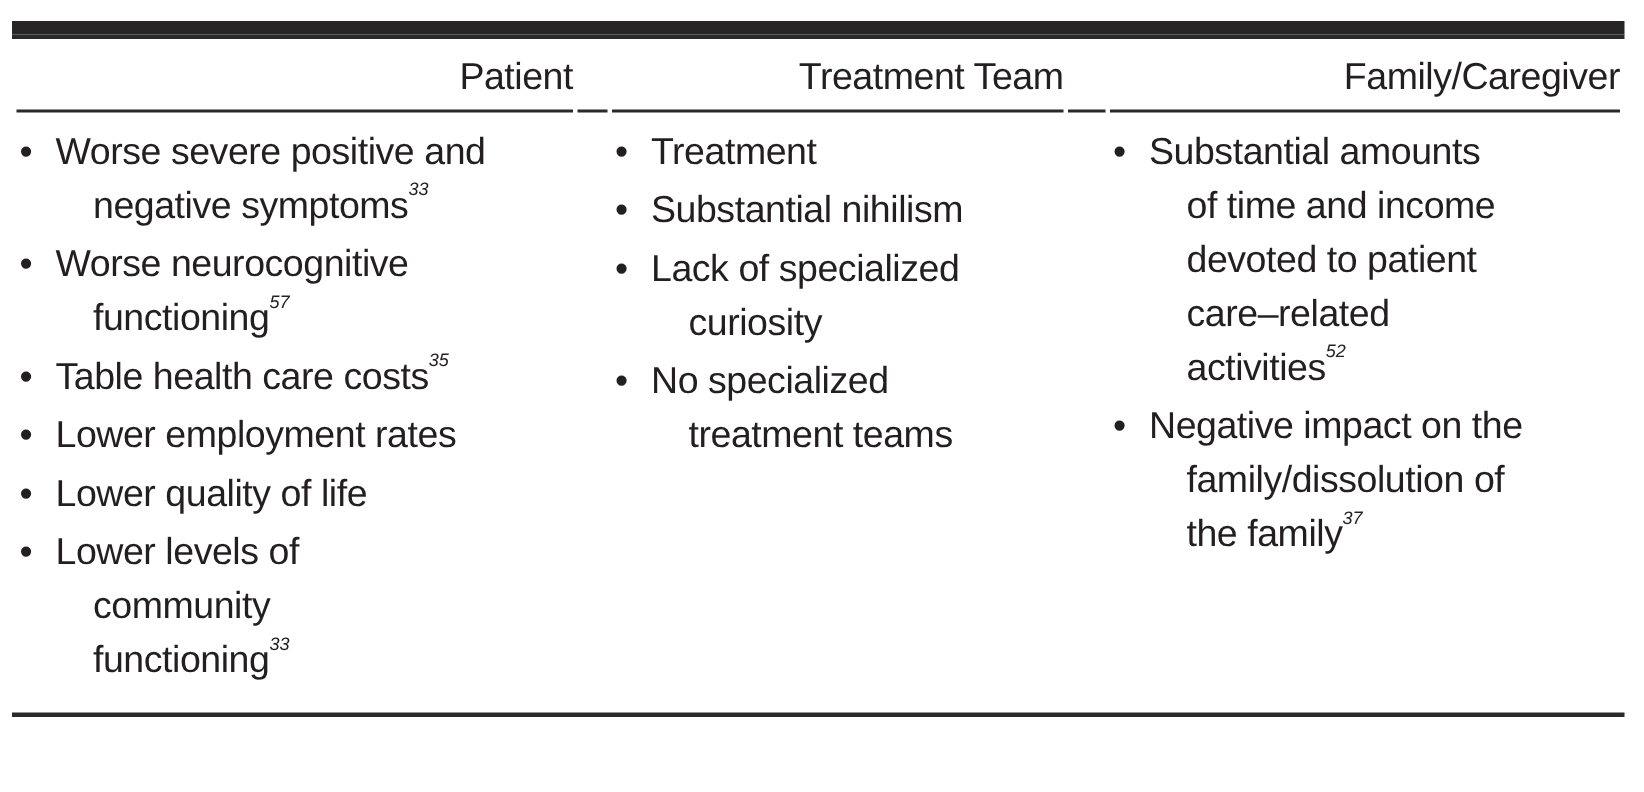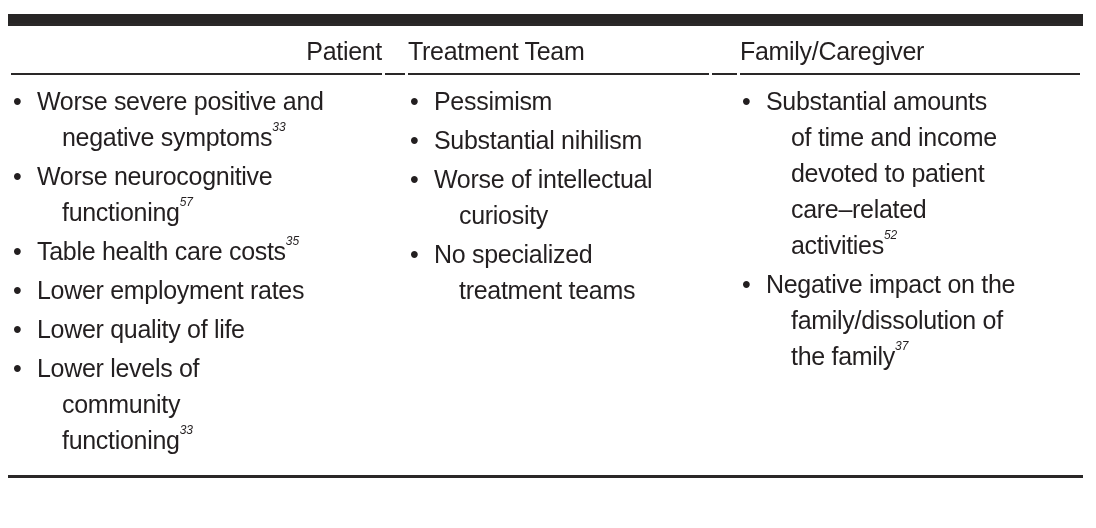--- a/index.html
+++ b/index.html
@@ -36,21 +36,21 @@
   table.burden {
     width: 100%;
     border-collapse: separate;
     border-spacing: 3px 0;
     table-layout: fixed;
   }
   table.burden th {
     font-weight: normal;
     font-size: 25px;
     letter-spacing: -0.3px;
-    text-align: left;
+    text-align: right;
     vertical-align: bottom;
     padding: 11px 0 7px 0;
     border-bottom: 2px solid #2a2828;
   }
   table.burden th.first {
     text-align: right;
   }
   table.burden td {
     vertical-align: top;
     padding: 8px 0 10px 0;
@@ -132,23 +132,23 @@
             <li><span class="bullet">•</span><span class="item-text">Lower employment rates</span></li>
             <li><span class="bullet">•</span><span class="item-text">Lower quality of life</span></li>
             <li><span class="bullet">•</span><span class="item-text">Lower levels of
 community
 functioning</span><sup class="ref">33</sup></li>
           </ul>
         </td>
         <td></td>
         <td>
           <ul class="burden-list">
-            <li><span class="bullet">•</span><span class="item-text">Pessimism</span></li>
+            <li><span class="bullet">•</span><span class="item-text">Treatment</span></li>
             <li><span class="bullet">•</span><span class="item-text">Substantial nihilism</span></li>
-            <li><span class="bullet">•</span><span class="item-text">Worse of intellectual
+            <li><span class="bullet">•</span><span class="item-text">Lack of specialized
 curiosity</span></li>
             <li><span class="bullet">•</span><span class="item-text">No specialized
 treatment teams</span></li>
           </ul>
         </td>
         <td></td>
         <td>
           <ul class="burden-list">
             <li><span class="bullet">•</span><span class="item-text">Substantial amounts
 of time and income

